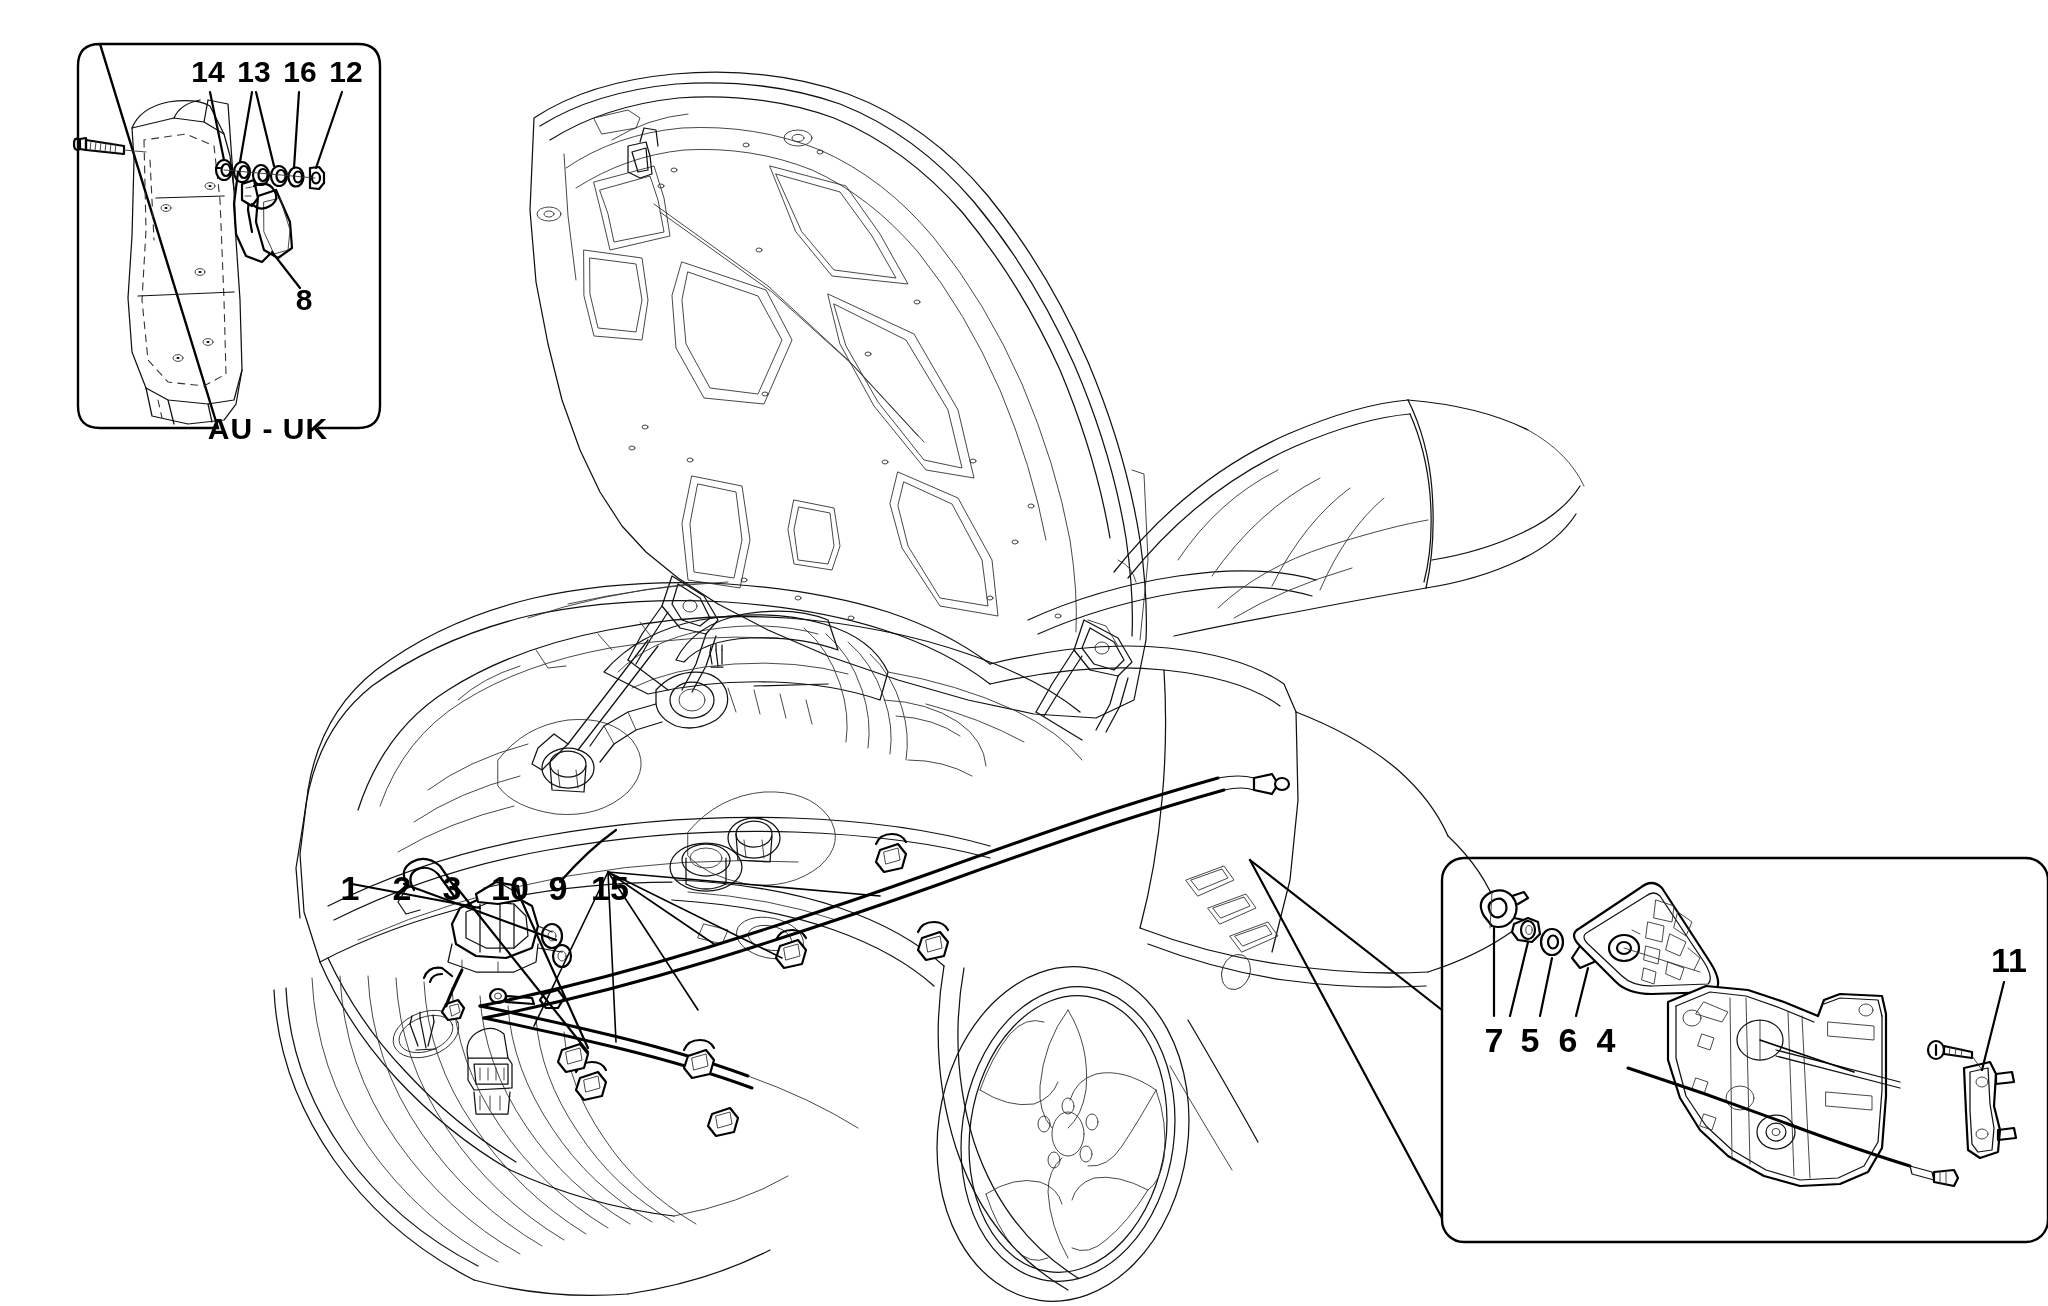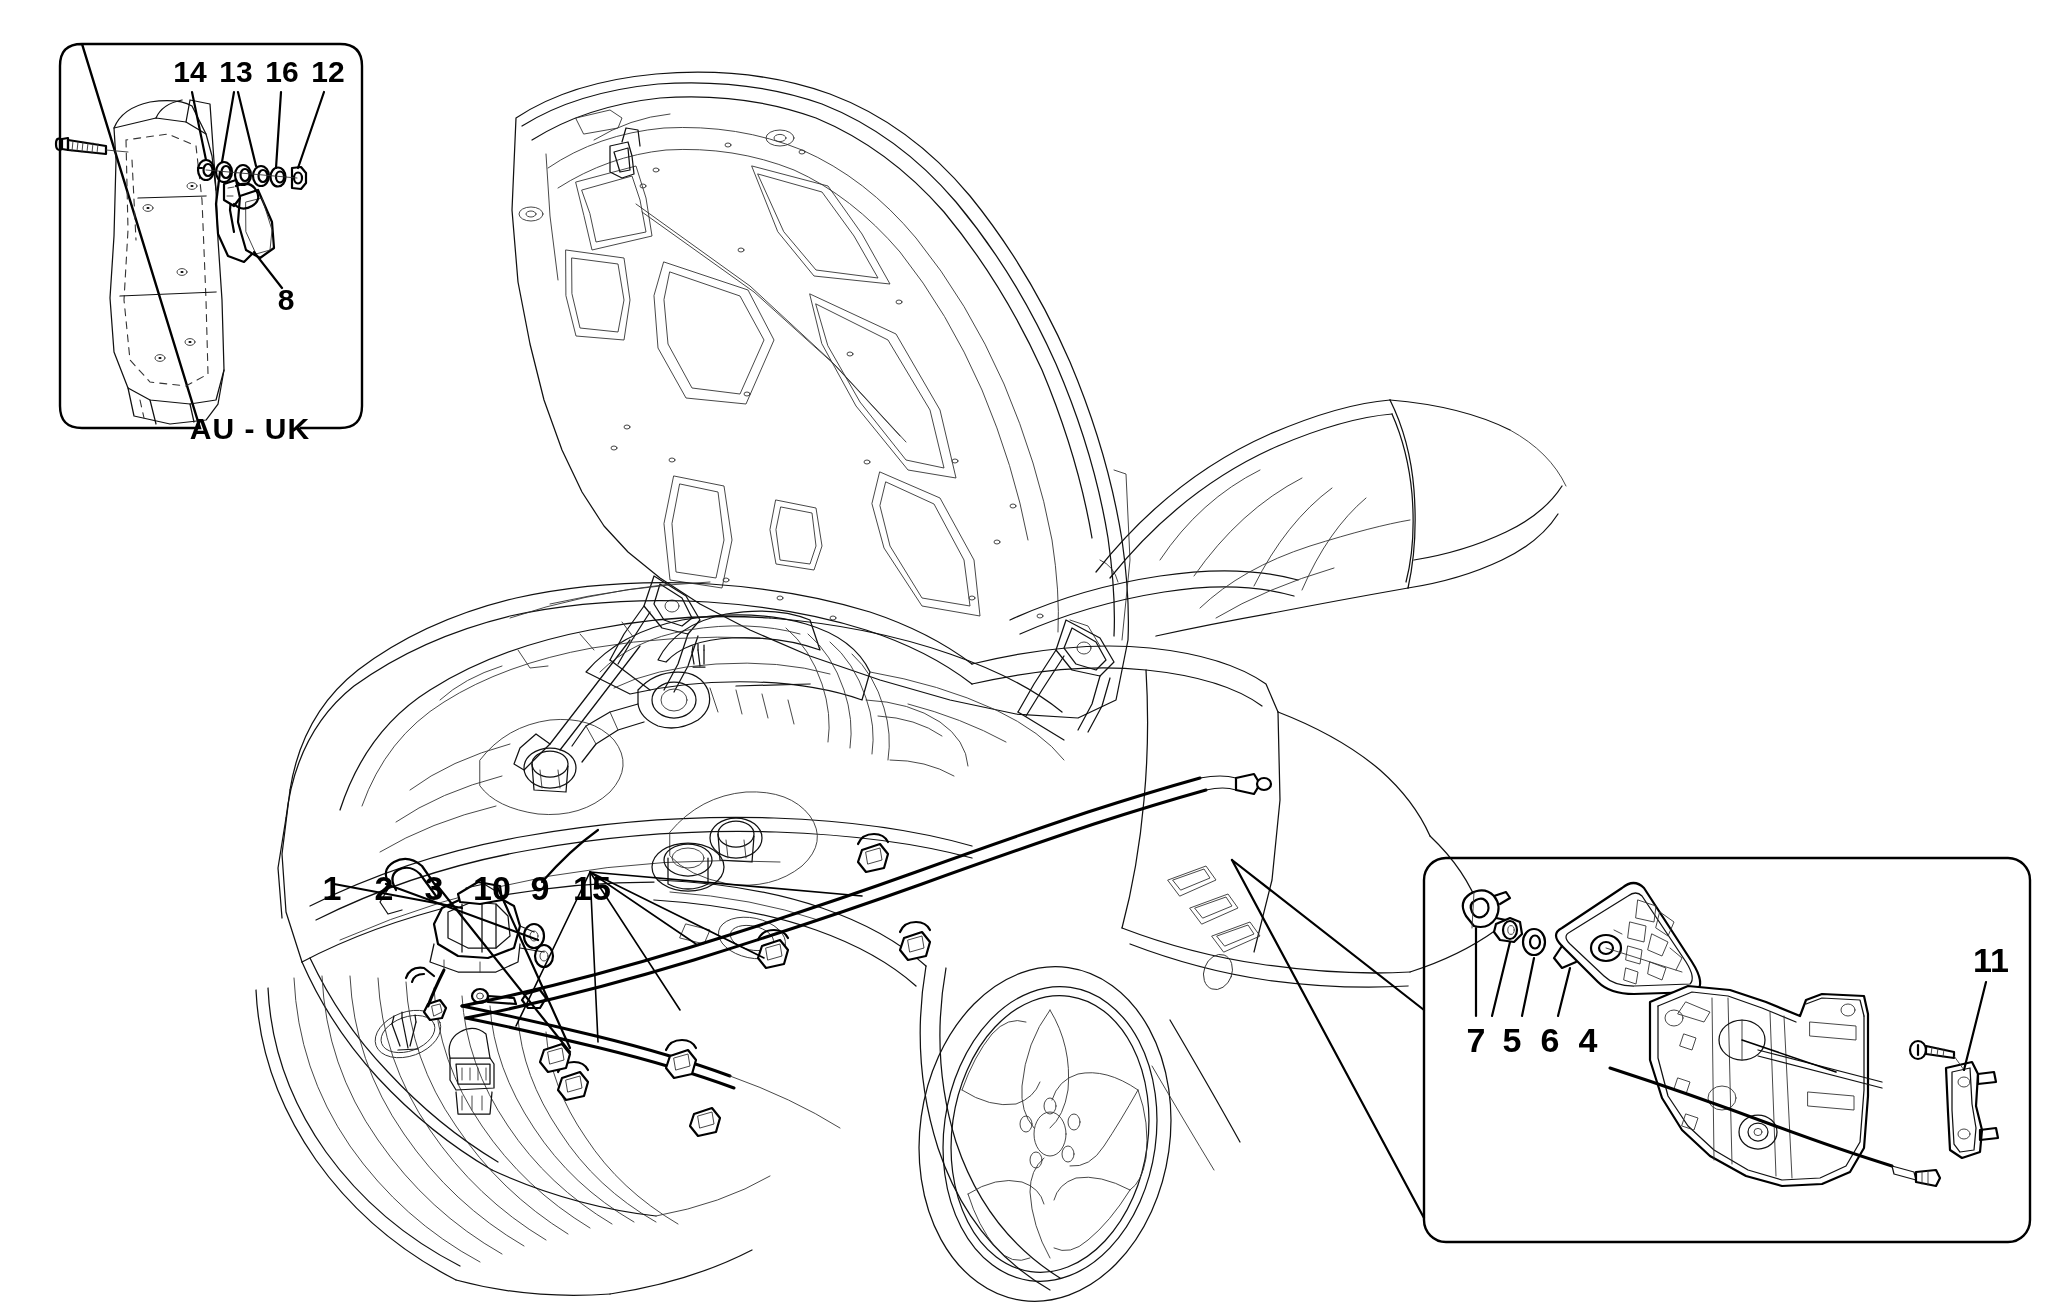--- a/index.html
+++ b/index.html
@@ -3,21 +3,21 @@
 <meta charset="utf-8">
 <title>Parts Diagram</title>
 <style>
   html,body{margin:0;padding:0;background:#ffffff;}
   body{
     width:2048px;height:1306px;
     font-family:"Liberation Sans", sans-serif;
     overflow:hidden;
     position:relative;
   }
-  #stage{position:absolute;left:10px;top:0;width:1888px;height:1306px;background:#fff;}
+  #stage{position:absolute;left:0;top:0;width:1888px;height:1306px;background:#fff;padding-left:28px;}
   #stage svg{display:block;}
   .num{
     font-family:"Liberation Sans", sans-serif;
     font-weight:bold;
     fill:#000;
     font-size:34px;
   }
   .num-insetlbl{
     font-family:"Liberation Sans", sans-serif;
     font-weight:bold;

